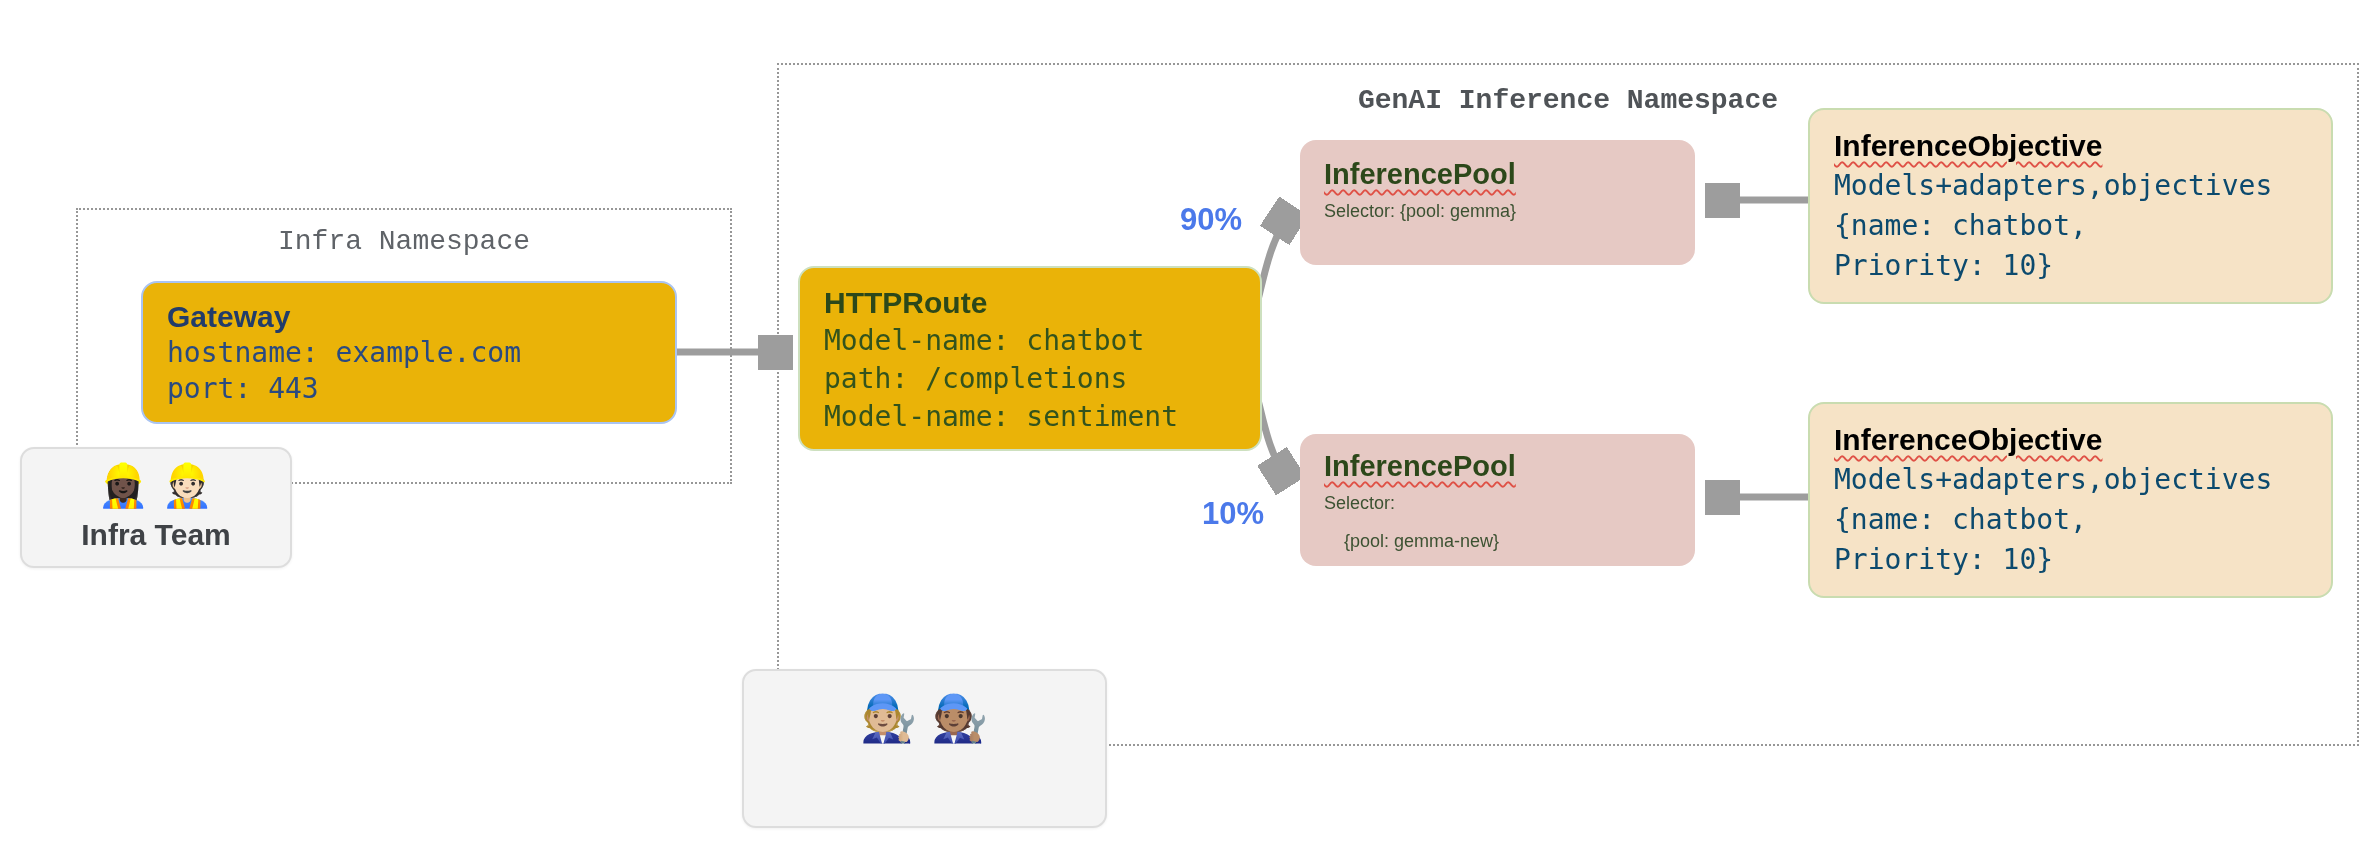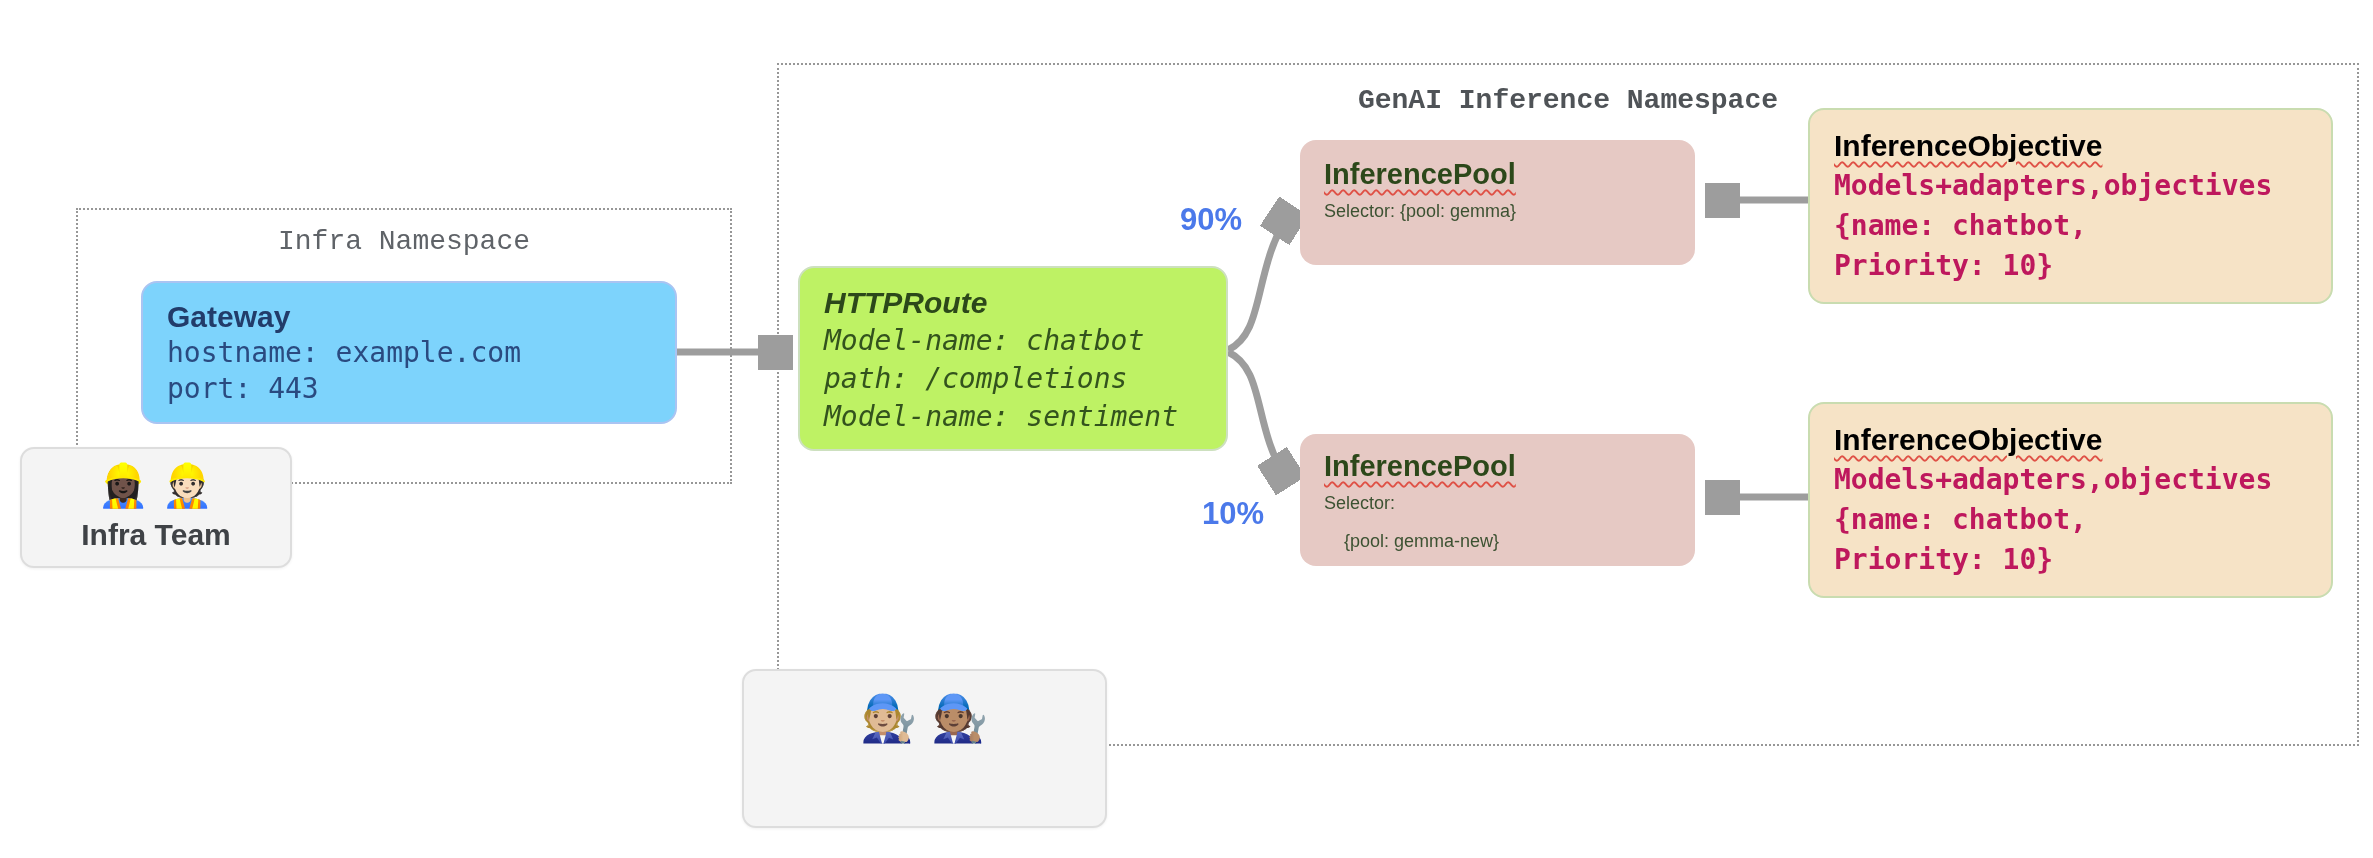--- a/index.html
+++ b/index.html
@@ -16,34 +16,34 @@
   .ns-label.bold{font-weight:bold;color:#4f5357;padding-top:20px;}
   
   .node{position:absolute;border-radius:16px;box-sizing:border-box;padding:16px 24px;}
   .node-title{font-weight:bold;font-size:30px;line-height:38px;white-space:pre;}
   .node-line{white-space:pre;}
   .mono{font-family:"DejaVu Sans Mono","Liberation Mono",monospace;font-size:28px;line-height:38px;}
   .sansline{font-family:Liberation Sans, sans-serif;font-size:18px;line-height:38px;}
   .squiggle{text-decoration:underline;text-decoration-style:wavy;text-decoration-color:#df5146;
     text-decoration-thickness:2px;text-underline-offset:5px;}
   
-  .gateway{left:141px;top:281px;width:536px;height:143px;background:#7dd3fc;border:2px solid #aac4f2;}
+  .gateway{left:141px;top:281px;width:536px;height:143px;background:#eab308;border:2px solid #aac4f2;}
   .gateway .node-title{color:#223c6a;line-height:36px;}
   .gateway .node-line{color:#2a4a80;line-height:36px;}
-  .httproute{left:798px;top:266px;width:430px;height:185px;background:#bef264;border:2px solid #cde0bf;font-style:italic;}
+  .httproute{left:798px;top:266px;width:464px;height:185px;background:#eab308;border:2px solid #cde0bf;}
   .httproute .node-title{color:#2c481a;}
   .httproute .node-line{color:#33531d;}
   .pool{background:#e6c9c4;border:none;}
   .pool .node-title{color:#2c481a;font-size:29px;line-height:36px;}
   .pool .node-line{color:#3c5232;}
   .pool-top{left:1300px;top:140px;width:395px;height:125px;}
   .pool-bottom{left:1300px;top:434px;width:395px;height:132px;padding-top:14px;}
   .objective{background:#f6e3c6;border:2px solid #c9dcb0;}
   .objective .node-title{color:#000000;line-height:40px;}
-  .objective .node-line{color:#be185d;line-height:40px;font-weight:bold;}
+  .objective .node-line{color:#0c4a6e;line-height:40px;}
   .obj-top{left:1808px;top:108px;width:525px;height:196px;}
   .obj-bottom{left:1808px;top:402px;width:525px;height:196px;}
   
   .team{
     position:absolute;background:#f4f4f4;border:2px solid #dddddd;border-radius:14px;
     box-sizing:border-box;text-align:center;box-shadow:0 1px 3px rgba(0,0,0,0.06);
   }
   .team-emojis{font-size:42px;line-height:58px;padding-top:8px;}
   .team-label{font-weight:bold;font-size:30px;color:#3f4246;line-height:40px;}
   .infra-team{left:20px;top:447px;width:272px;height:121px;}

